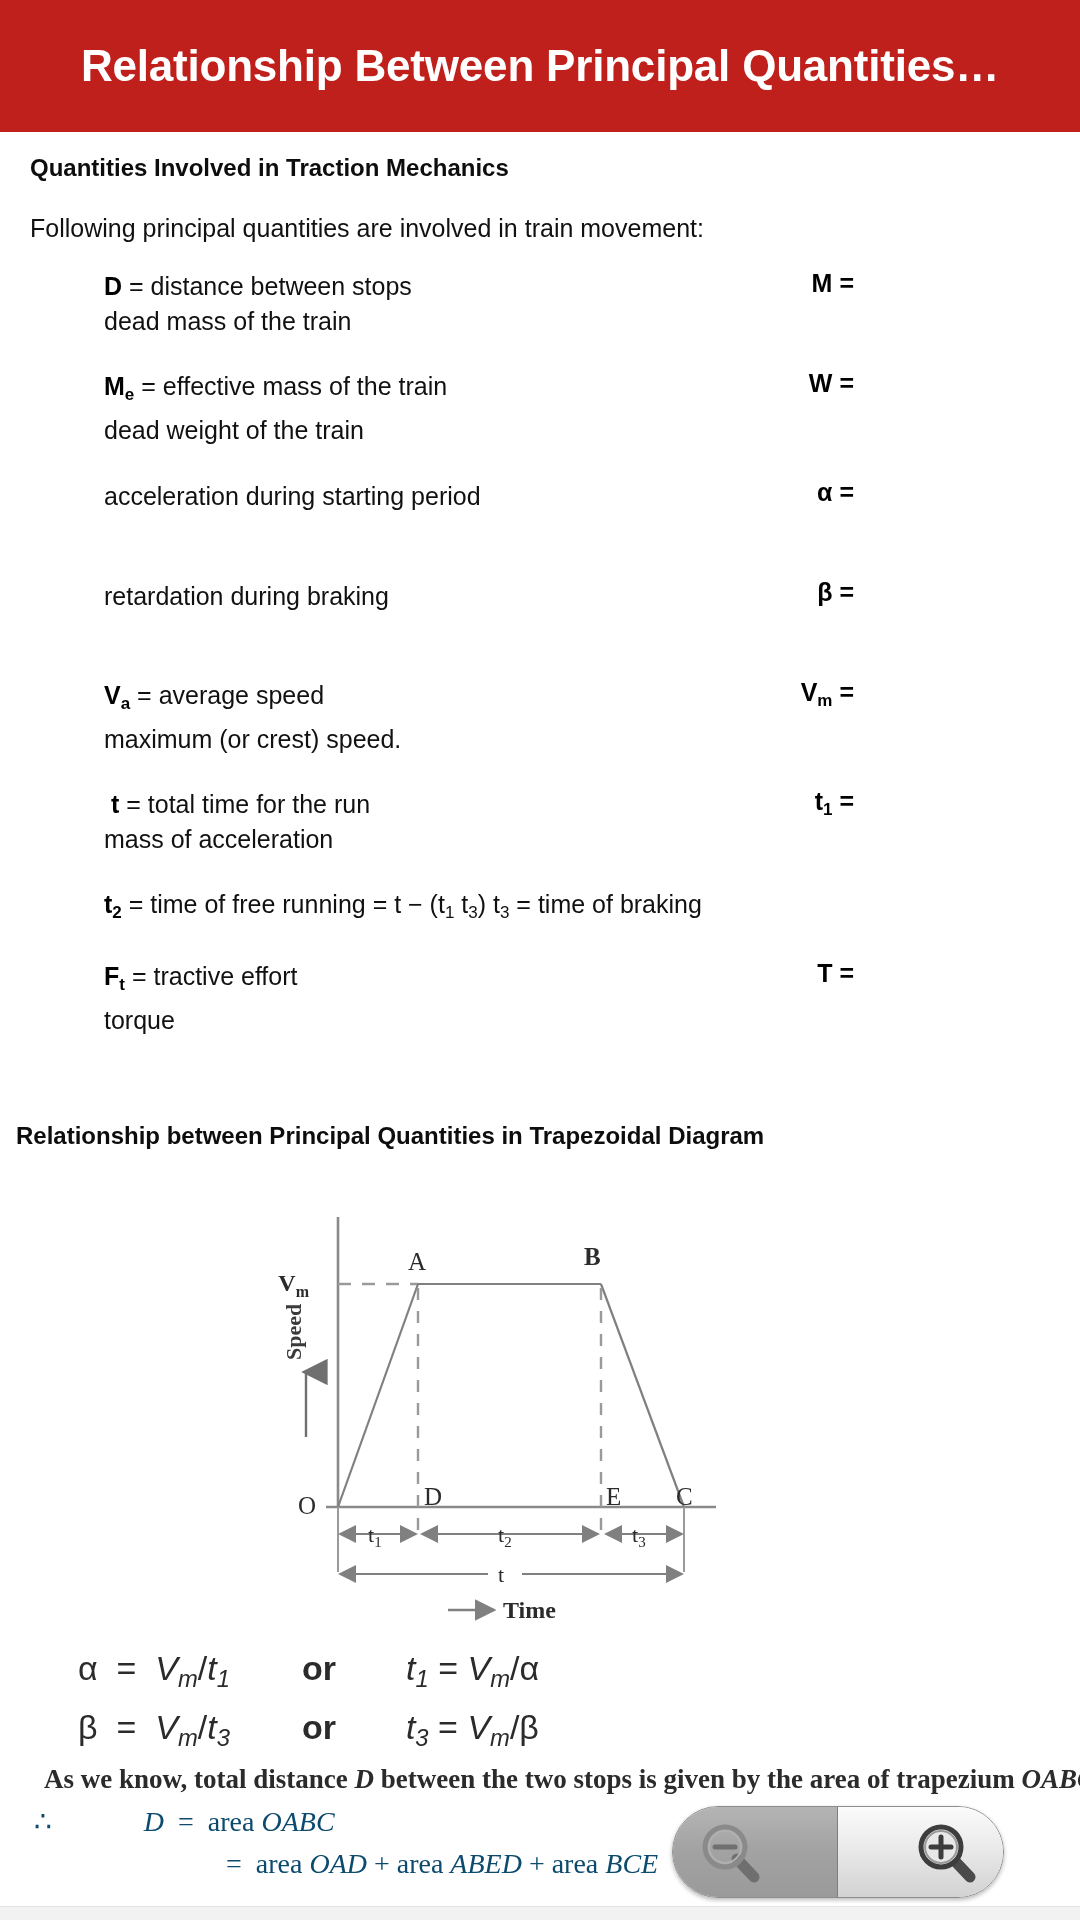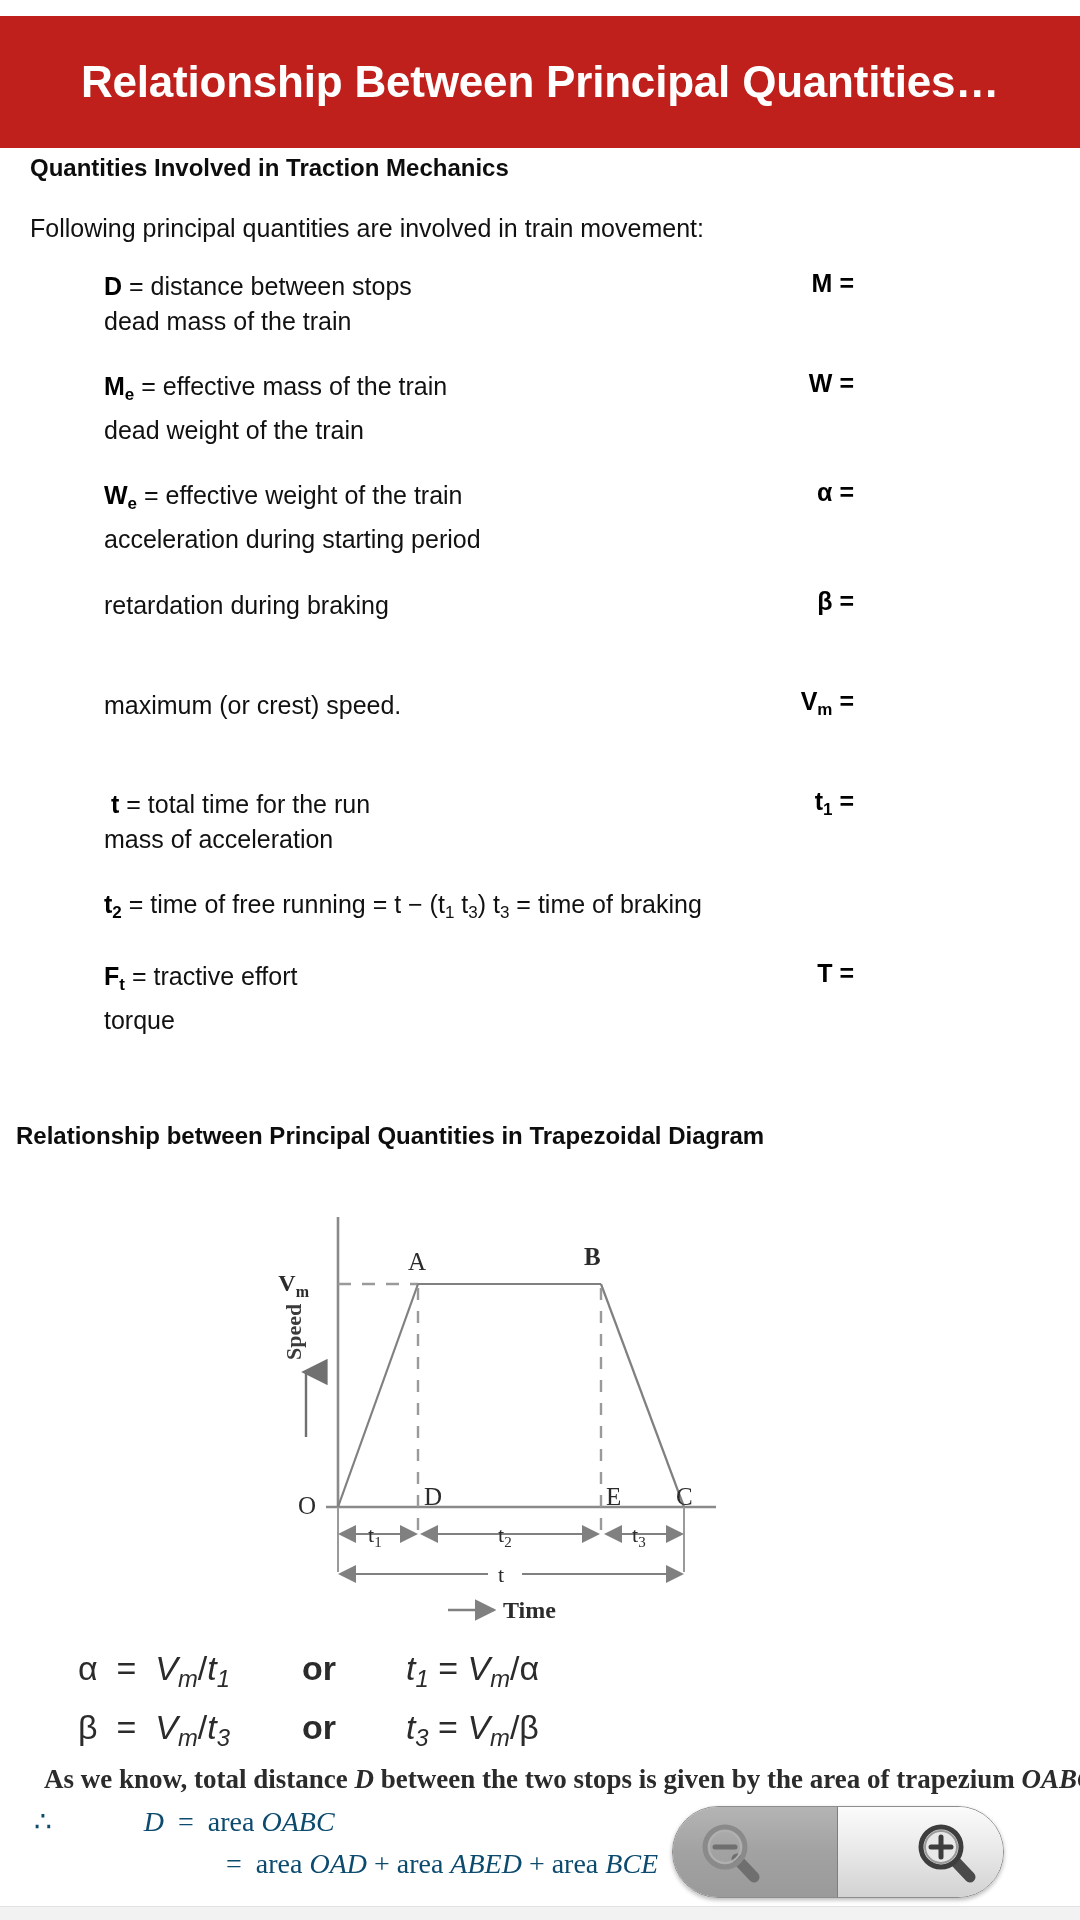--- a/index.html
+++ b/index.html
@@ -16,21 +16,21 @@
     position: relative;
     width: 1080px;
     height: 1920px;
     background: #ffffff;
     overflow: hidden;
   }
 
   
   .appbar {
     position: absolute;
-    top: 16px; left: 0;
+    top: 0; left: 0;
     width: 1080px;
     height: 132px;
     background: #C0201C;
     display: flex;
     align-items: center;
     justify-content: center;
   }
   .appbar-title {
     color: #ffffff;
     font-size: 44px;
@@ -264,31 +264,31 @@
         <span class="rhs"><span>M</span> <span>=</span></span>
       </div>
 
       <div class="defrow">
         <span class="defrow-line1"><span class="sym"><span>M</span><sub>e</sub></span> <span>= effective mass of the train</span></span>
         <span class="defrow-line2">dead weight of the train</span>
         <span class="rhs"><span>W</span> <span>=</span></span>
       </div>
 
       <div class="defrow">
-        <span class="defrow-line1"><span class="sym"><span>W</span><sub>e</sub></span> <span>= effective weight of the train</span></span>
         <span class="defrow-line2">acceleration during starting period</span>
         <span class="rhs"><span>α</span> <span>=</span></span>
       </div>
 
       <div class="defrow">
         <span class="defrow-line2">retardation during braking</span>
         <span class="rhs"><span>β</span> <span>=</span></span>
       </div>
 
       <div class="defrow">
+        <span class="defrow-line1"><span class="sym"><span>V</span><sub>a</sub></span> <span>= average speed</span></span>
         <span class="defrow-line2">maximum (or crest) speed.</span>
         <span class="rhs"><span>V</span><sub>m</sub> <span>=</span></span>
       </div>
 
       <div class="defrow">
         <span class="defrow-line1">&nbsp;<span class="sym">t</span> <span>= total time for the run</span></span>
         <span class="defrow-line2">mass of acceleration</span>
         <span class="rhs"><span>t</span><sub>1</sub> <span>=</span></span>
       </div>
 

